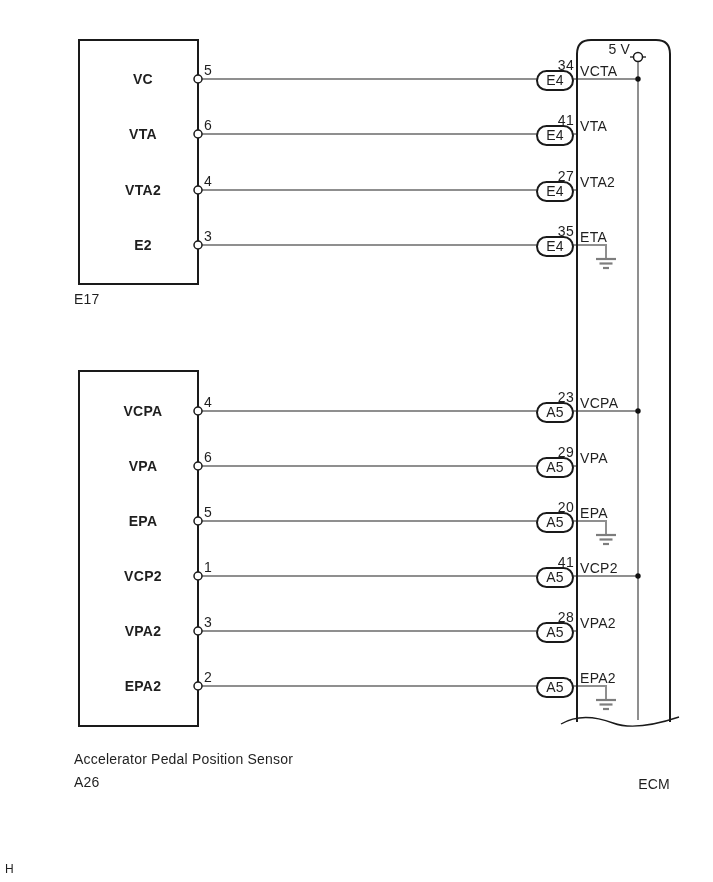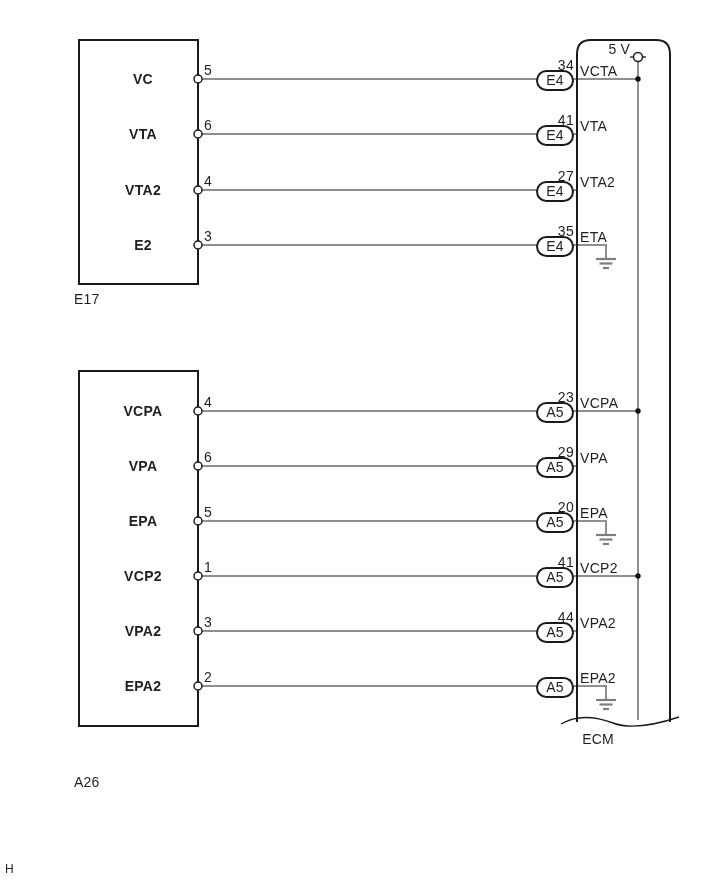--- a/index.html
+++ b/index.html
@@ -12,21 +12,21 @@
   .cap{font-size:14px;letter-spacing:0.2px;}
   .pin-label{left:98px;width:90px;text-align:center;font-weight:bold;}
   .pin-num{left:204px;}
   .ecm-num{left:534px;width:40px;text-align:right;}
   .signal{left:580px;line-height:15px;text-align:right;}
   .oval{
     position:absolute;left:536px;width:38px;height:21px;box-sizing:border-box;
     border:2px solid #1a1a1a;border-radius:12px;background:#fff;
     font-size:14px;line-height:17px;text-align:center;letter-spacing:0.3px;
   }
-  .ecm-label{left:572px;width:52px;text-align:center;}
+  .ecm-label{left:628px;width:52px;text-align:center;margin-top:45px;}
   .supply{left:590px;width:40px;text-align:right;}
   .footer-mark{left:5px;top:861px;font-size:12px;}
 </style>
 </head>
 <body>
 
 <div class="page">
 
   <svg width="713" height="882" viewBox="0 0 713 882">
 
@@ -135,30 +135,31 @@
   <div class="t signal" style="top:506px">EPA</div>
 
   <div class="t pin-label" style="top:568px">VCP2</div>
   <div class="t pin-num" style="top:559px">1</div>
   <div class="t ecm-num" style="top:554px">41</div>
   <div class="oval" style="top:567px">A5</div>
   <div class="t signal" style="top:561px">VCP2</div>
 
   <div class="t pin-label" style="top:623px">VPA2</div>
   <div class="t pin-num" style="top:614px">3</div>
-  <div class="t ecm-num" style="top:609px">44</div>
+  <div class="t ecm-num" style="top:609px">28</div>
   <div class="oval" style="top:622px">A5</div>
   <div class="t signal" style="top:616px">VPA2</div>
 
   <div class="t pin-label" style="top:678px">EPA2</div>
   <div class="t pin-num" style="top:669px">2</div>
   <div class="t ecm-num" style="top:676px">21</div>
   <div class="oval" style="top:677px">A5</div>
   <div class="t signal" style="top:671px">EPA2</div>
 
   <div class="t cap" style="left:74px;top:291px">E17</div>
   <div class="t cap" style="left:74px;top:774px">A26</div>
+  <div class="t cap" style="left:74px;top:751px">Accelerator Pedal Position Sensor</div>
 
   <div class="t cap ecm-label" style="top:731px">ECM</div>
   <div class="t cap supply" style="top:41px">5 V</div>
 
   <div class="t footer-mark">H</div>
 </div>
 
 </body></html>

